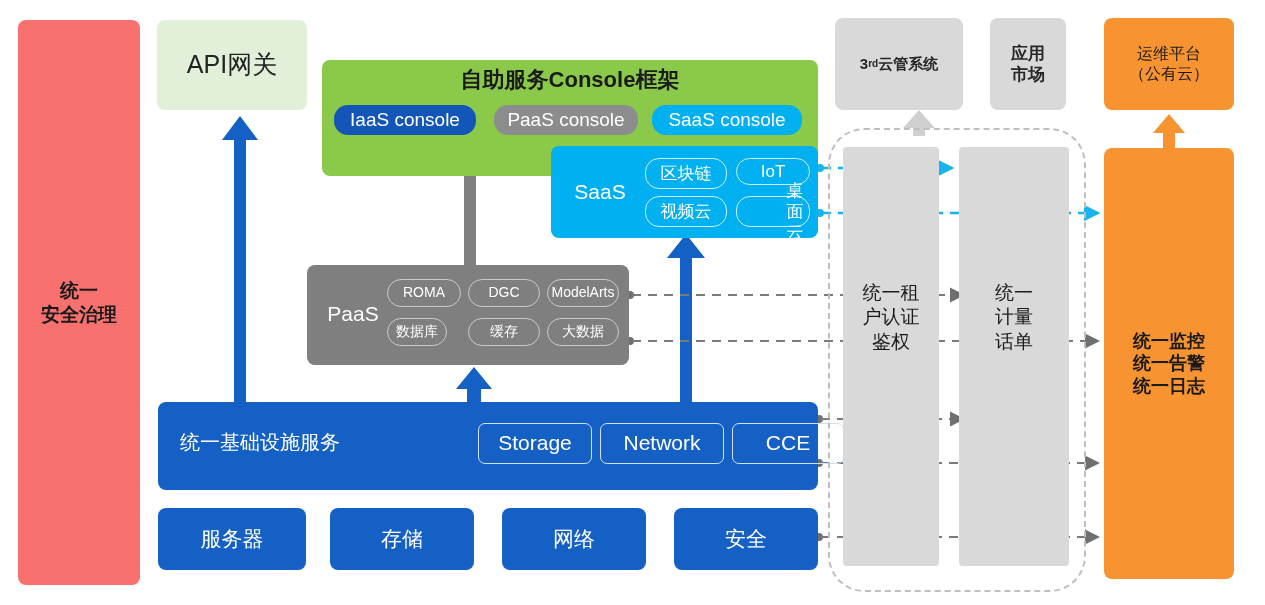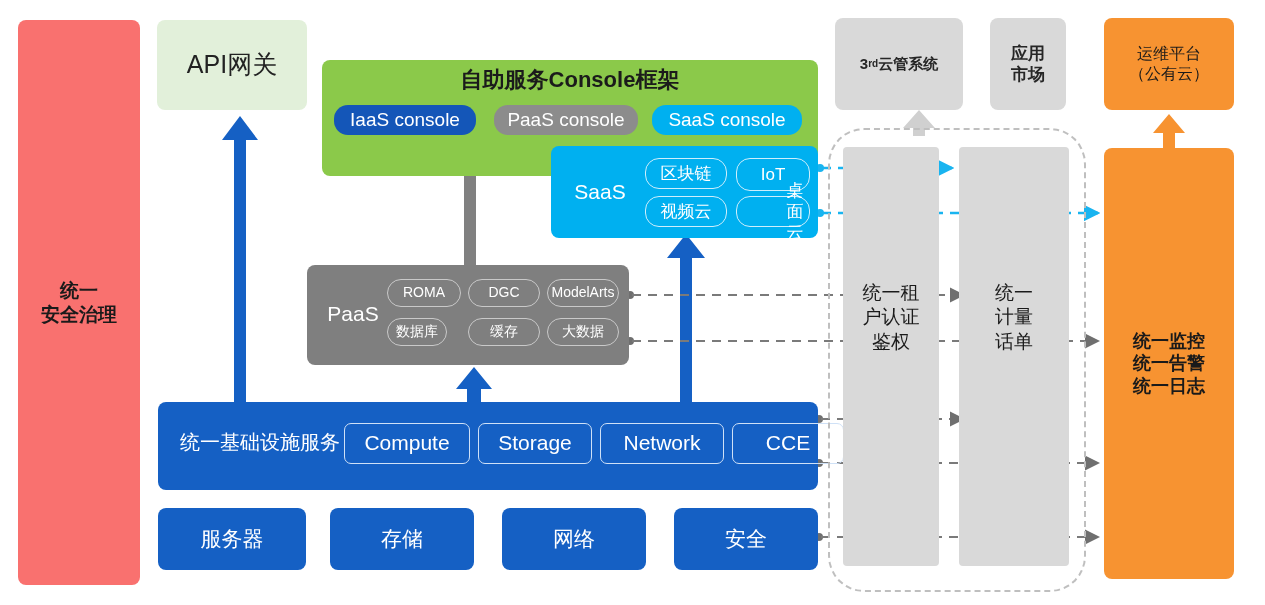--- a/index.html
+++ b/index.html
@@ -42,21 +42,21 @@
   #ops-pillar{left:1104px;top:148px;width:130px;height:431px;background:#f79331;
        border-radius:8px;font-size:18px;font-weight:700;color:#1a1a1a;white-space:pre-line;}
 
   
   #saas-block{left:551px;top:146px;width:267px;height:92px;background:#00b0f0;
        border-radius:8px;}
   #saas-label{position:absolute;left:12px;top:33px;width:74px;text-align:center;
        font-size:21px;color:#fff;}
   .saas-chip{border:1.6px solid #cdeefc;color:#ffffff;font-size:17px;background:transparent;}
   #saas-blockchain{left:94px;top:12px;width:82px;height:31px;}
-  #saas-iot{left:185px;top:12px;width:74px;height:33px;}
+  #saas-iot{left:185px;top:12px;width:74px;height:27px;}
   #saas-video{left:94px;top:50px;width:82px;height:31px;}
   #saas-desktop{left:185px;top:50px;width:74px;height:31px;padding-left:44px;}
 
   
   #paas-block{left:307px;top:265px;width:322px;height:100px;background:#7f7f7f;
        border-radius:8px;}
   #paas-label{position:absolute;left:10px;top:36px;width:72px;text-align:center;
        font-size:21px;color:#fff;}
   .paas-chip{border:1.6px solid #c9c9c9;color:#ffffff;font-size:14px;background:transparent;}
   #paas-roma{left:80px;top:14px;width:74px;height:28px;}
@@ -206,21 +206,20 @@
   <div class="chip paas-chip" id="paas-roma">ROMA</div>
   <div class="chip paas-chip" id="paas-dgc">DGC</div>
   <div class="chip paas-chip" id="paas-modelarts">ModelArts</div>
   <div class="chip paas-chip" id="paas-db">数据库</div>
   <div class="chip paas-chip" id="paas-cache">缓存</div>
   <div class="chip paas-chip" id="paas-bigdata">大数据</div>
 </div>
 
 <div id="infra-bar" class="box">
   <div id="infra-label">统一基础设施服务</div>
-  <div class="chip infra-chip" id="infra-compute">Compute</div>
   <div class="chip infra-chip" id="infra-storage">Storage</div>
   <div class="chip infra-chip" id="infra-network">Network</div>
   <div class="chip infra-chip" id="infra-cce">CCE</div>
 </div>
 
 <div class="box bottom-box" id="bottom-server">服务器</div>
 <div class="box bottom-box" id="bottom-storage">存储</div>
 <div class="box bottom-box" id="bottom-network">网络</div>
 <div class="box bottom-box" id="bottom-security">安全</div>
 

